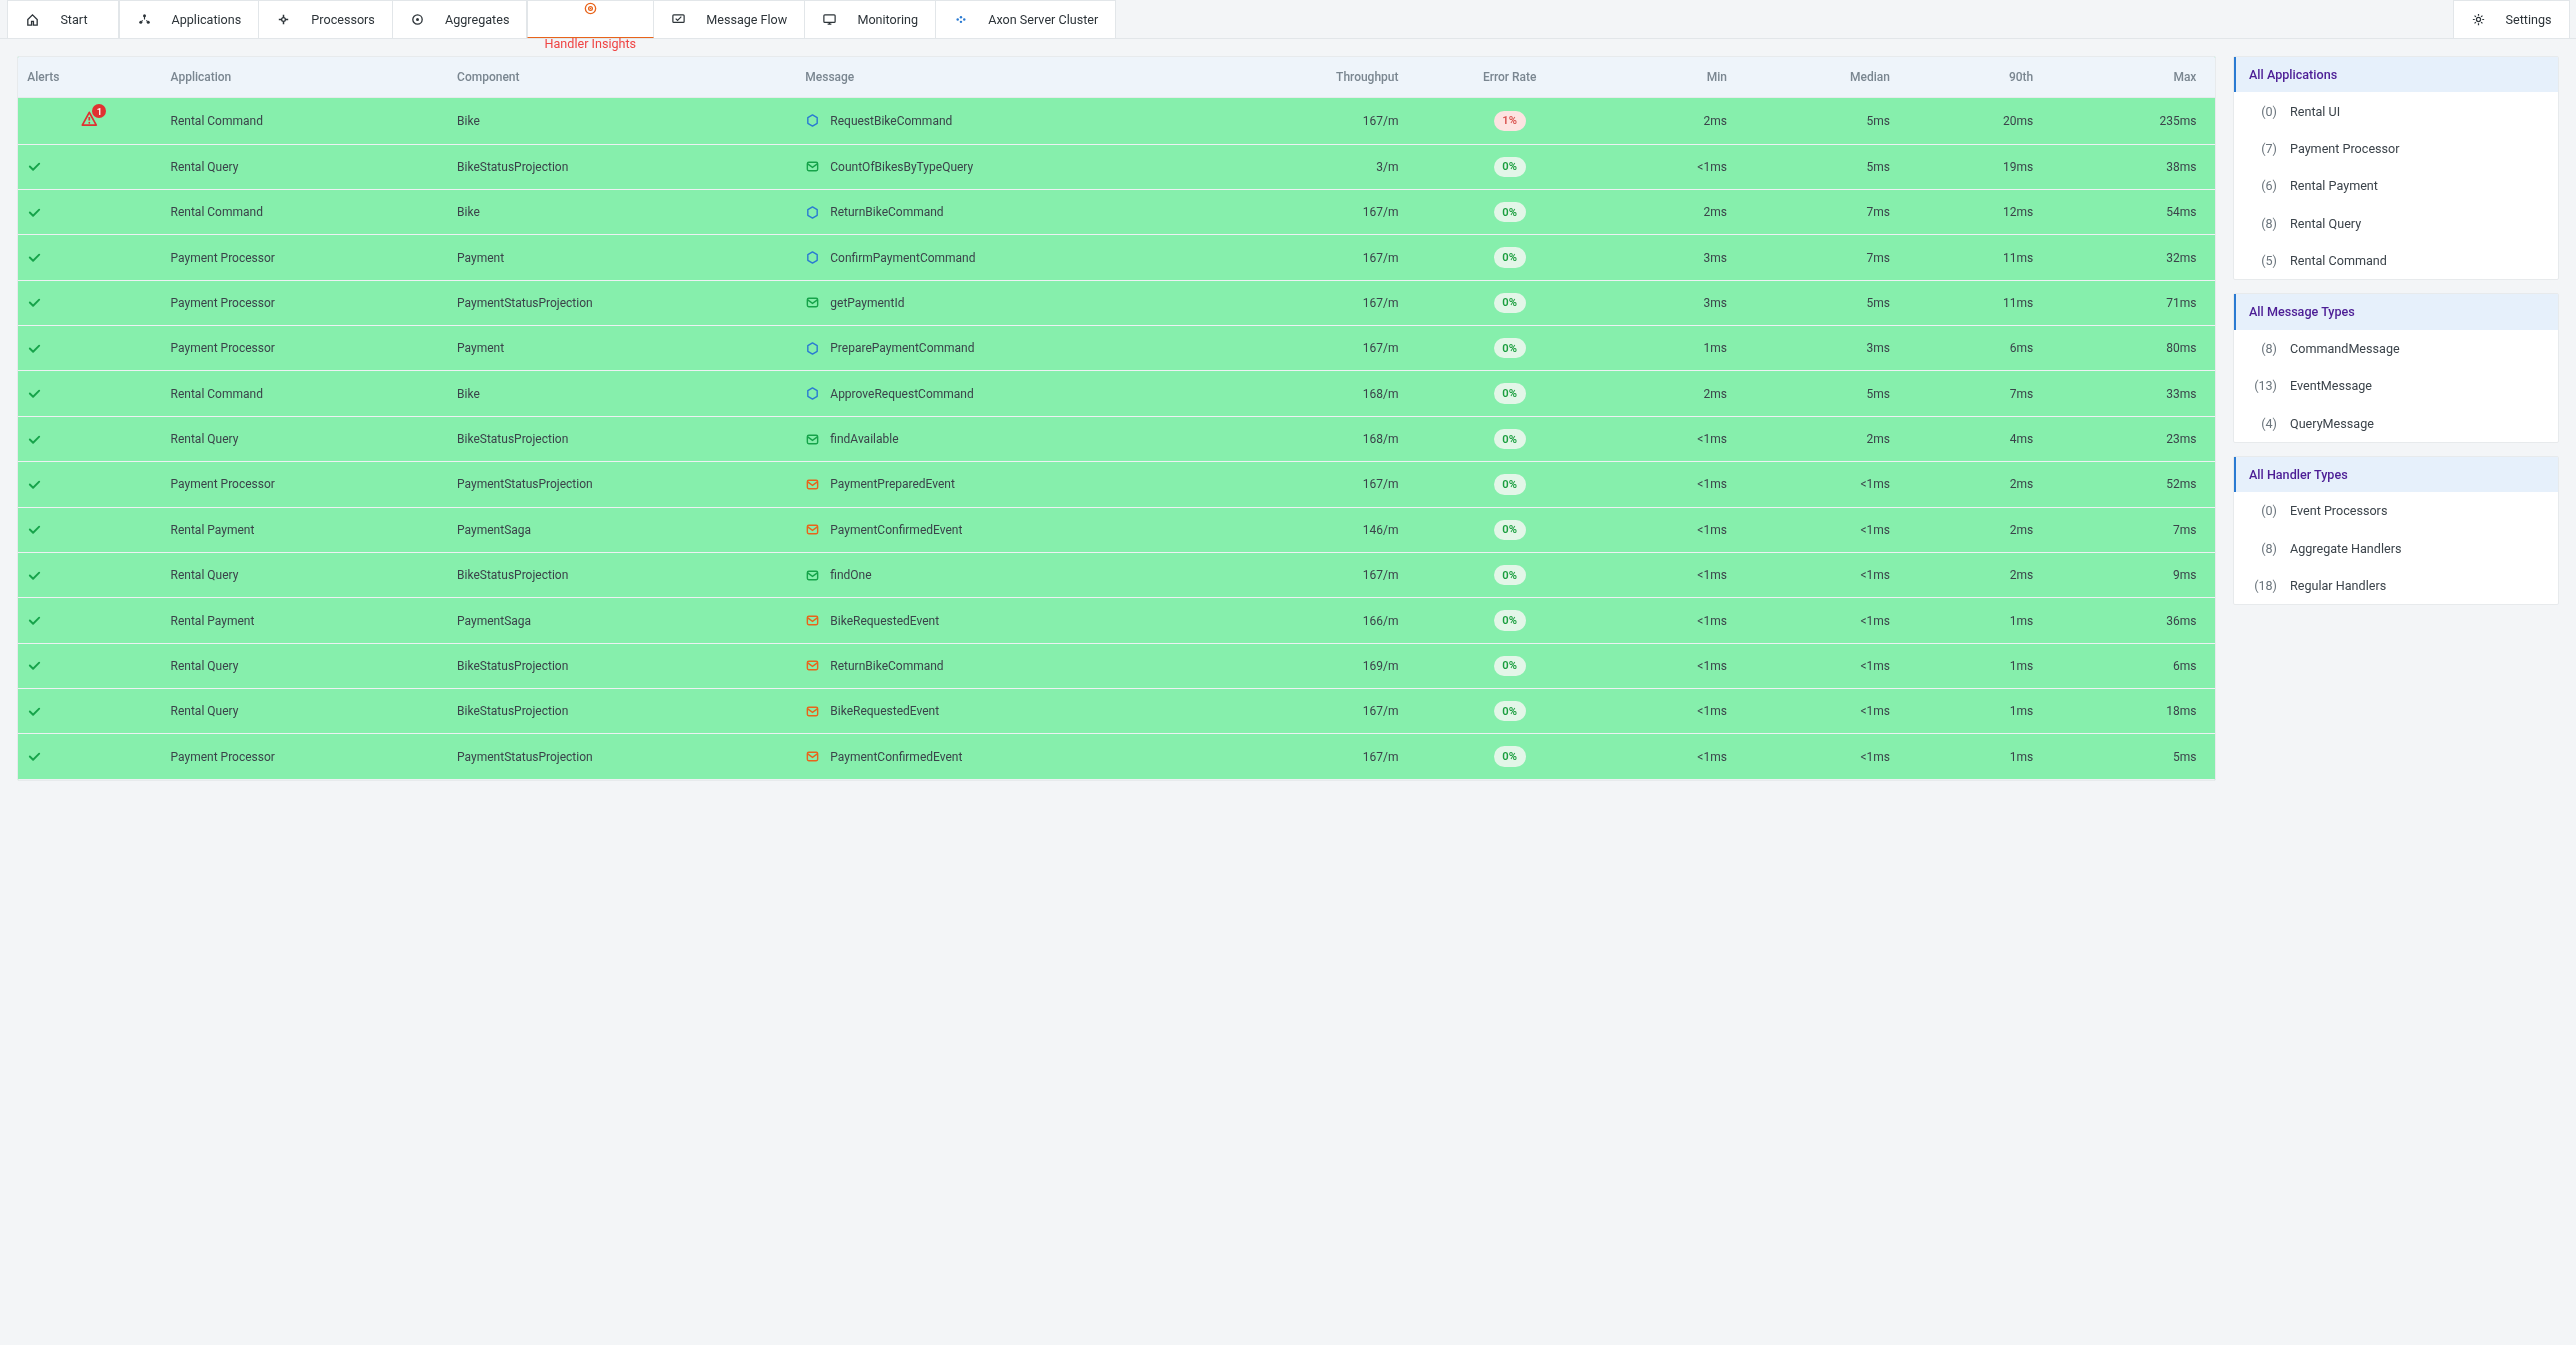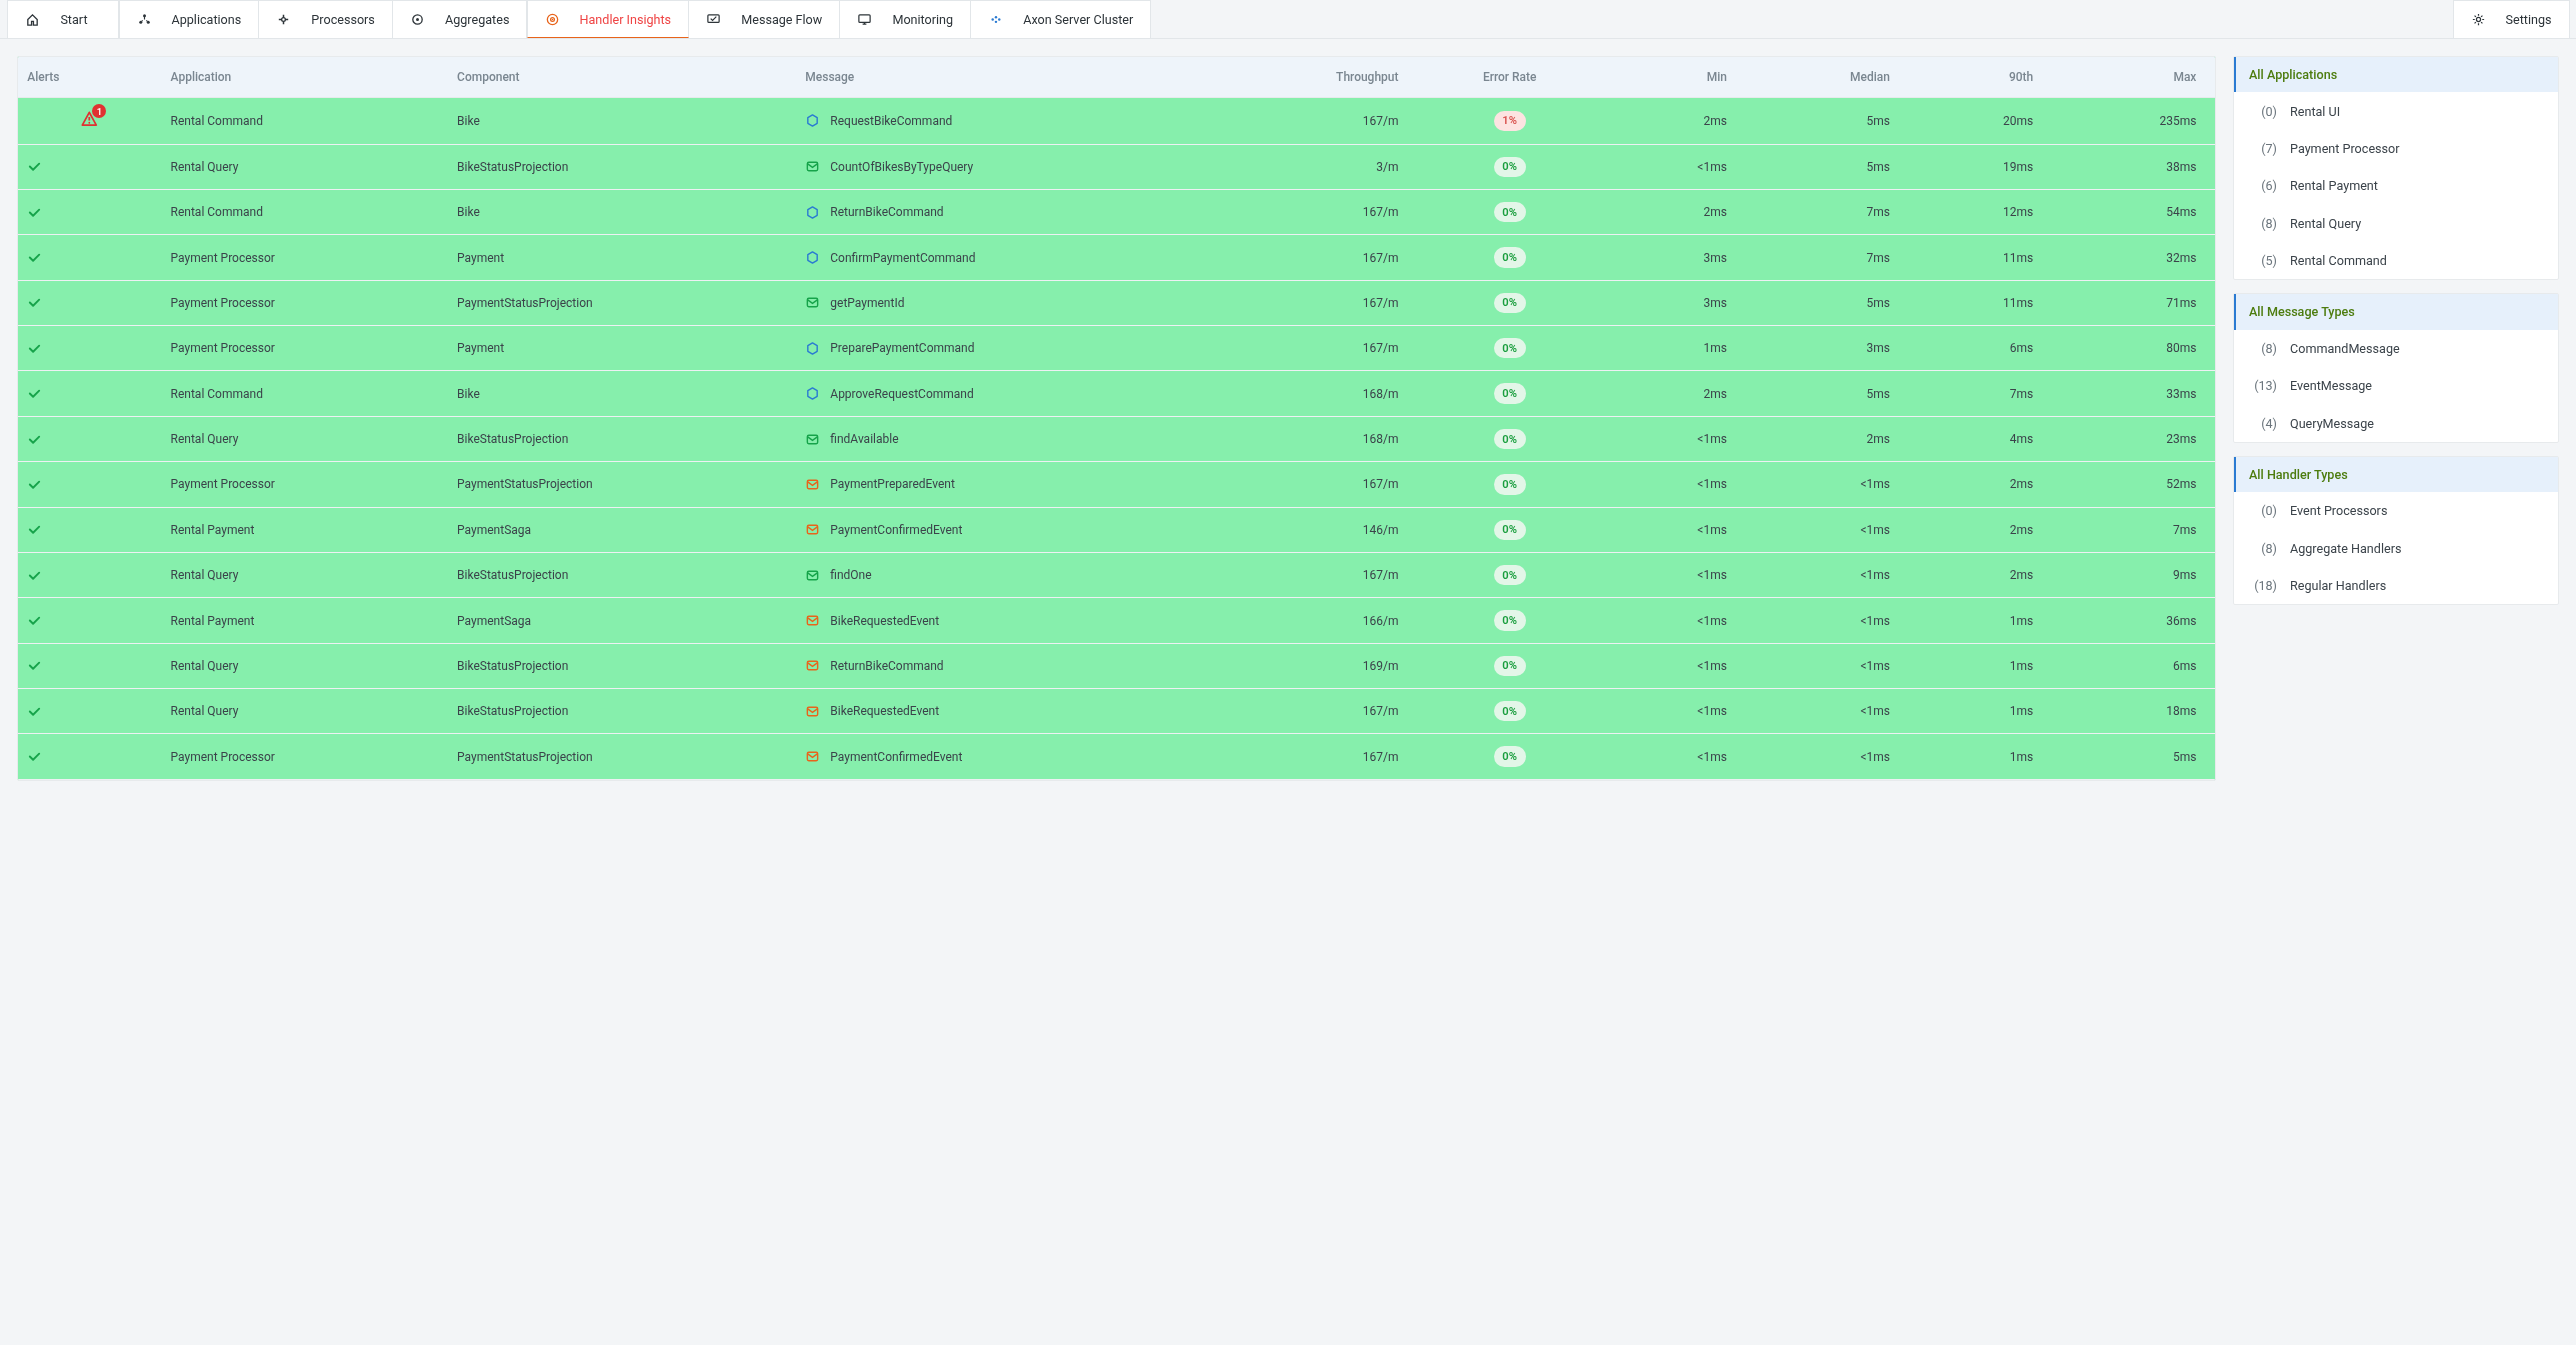--- a/index.html
+++ b/index.html
@@ -1,39 +1,39 @@
 <!DOCTYPE html>
 <html style="font-size:15px"><head>
 <meta charset="utf-8">
 <style>
   * { box-sizing: border-box; }
   html, body { margin:0; padding:0; font-family: -apple-system, BlinkMacSystemFont, "Segoe UI", Roboto, "Helvetica Neue", Arial, sans-serif; background:#f3f5f7; color:#2d3439; }
   .top-tabs { display:flex; background:#f3f5f7; border-bottom:0.9px solid #e2e6e9; height:39px; align-items:stretch; padding:0 7.4px; }
   .tab { display:flex; align-items:center; gap:20px; padding:0 17px; background:#fff; border:0.9px solid #e2e6e9; border-bottom:none; font-size:12.6px; color:#2d3439; cursor:pointer; margin-right:-0.9px; min-width:112px;}
   .tab .ic { width:15px; height:15px; display:flex; align-items:center; justify-content:center; flex:0 0 15px;}
-  .tab.active { color:#ef4444; border-bottom:1.9px solid #e8641b; position:relative; z-index:2; }
+  .tab.active { color:#ef4444; border-bottom:1.9px solid #e8641b; position:relative; z-index:2;flex-direction:column; }
   .tab-spacer { flex:1; }
   .tab.settings { min-width:102px; }
   .content { display:flex; padding:17px 17px 0 17px; gap:17px; align-items:flex-start; }
   .table-wrap { flex:1; background:#86efac; border:0.9px solid #e7eaec; border-radius:1.9px; overflow:hidden;}
   table { width:100%; border-collapse:collapse; }
   thead th { background:#eef4fa; color:#7a8690; font-weight:500; font-size:12px; text-align:left; padding:13px 9.3px; border-bottom:0.9px solid #e7eaec;}
   tbody td { font-size:12px; color:#3b434a; padding:12px 9.3px; border-bottom:0.9px solid #eef1f3; }
   th.num, td.num { text-align:right; padding-right:18.6px; }
   th.ctr, td.ctr { text-align:center; }
   td.alert-cell { width:65px; text-align:center; }
   .msg-cell { display:flex; align-items:center; gap:10px; }
   .msg-ic { width:15px; height:15px; flex:0 0 15px; display:flex; align-items:center; justify-content:center;}
   .pill { display:inline-block; min-width:32px; padding:3.7px 7.4px; border-radius:13px; font-size:11.2px; font-weight:600; text-align:center;}
   .pill.ok { background:#e3f6e8; color:#1a9e3e; }
   .pill.err { background:#fde3e1; color:#d9534f; }
   .check { color:#16a34a; }
   .sidebar { width:326px; display:flex; flex-direction:column; gap:13px; }
   .side-group { background:#fff; border:0.9px solid #e7eaec; border-radius:1.9px; }
-  .side-head { background:#e6f0fb; color:#4d7c0f; font-size:12.6px; padding:10.2px 13px; border-left:2.8px solid #2a7ad2; font-weight:500;}
+  .side-head { background:#e6f0fb; color:#4c1d95; font-size:12.6px; padding:10.2px 13px; border-left:2.8px solid #2a7ad2; font-weight:500;}
   .side-item { display:flex; align-items:center; gap:13px; padding:11.2px 15px; font-size:12.6px; color:#3b434a; cursor:pointer; }
   .side-count { width:28px; text-align:right; color:#6b757d; }
   .filter-box { background:#fff; border:0.9px solid #e7eaec; border-radius:1.9px; padding:0;}
   .filter-box input { width:100%; border:none; outline:none; font-size:14px; color:#6b757d; padding:13px 13px; background:transparent;}
   .alert-badge-wrap { position:relative; display:inline-block; width:18.6px; height:18.6px; }
   .alert-badge-wrap svg { width:18.6px; height:18.6px; }
   .alert-badge { position:absolute; top:-5.6px; right:-7.4px; background:#e03131; color:#fff; font-size:9.3px; width:14px; height:14px; border-radius:50%; display:flex; align-items:center; justify-content:center; font-weight:600;}
   svg { display:block; }
 </style>
 </head>

